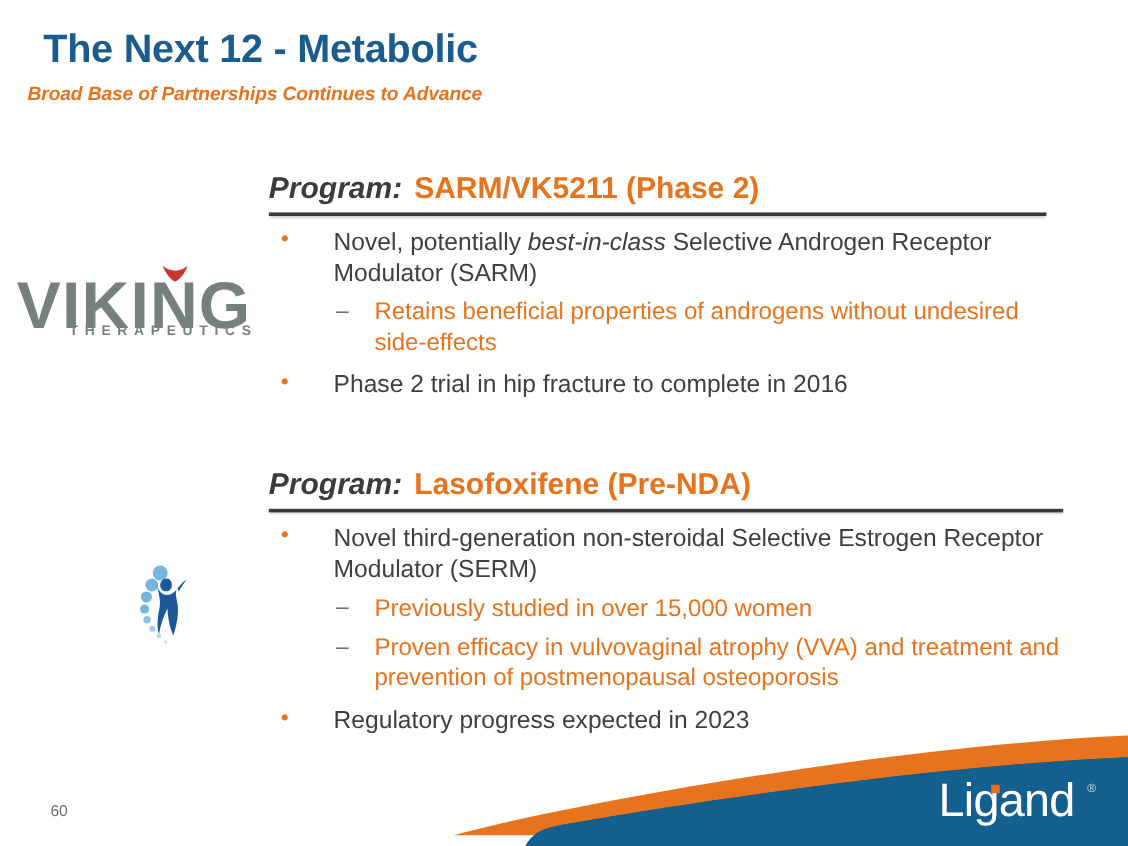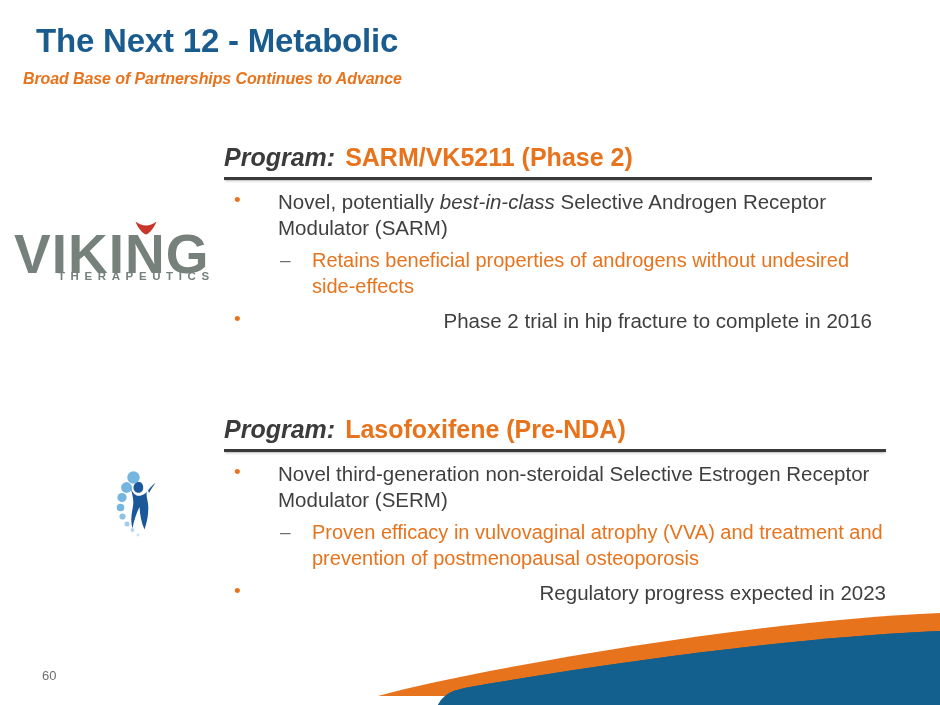--- a/index.html
+++ b/index.html
@@ -38,21 +38,21 @@
     font-weight: bold;
     font-style: italic;
     color: #e8731d;
     letter-spacing: -0.1px;
     white-space: nowrap;
   }
 
   
   .section { position: absolute; }
   .section-1 { left: 224px; top: 144px; width: 648px; }
-  .section-2 { left: 224px; top: 416px; width: 662px; }
+  .section-2 { left: 224px; top: 391px; width: 662px; }
 
   .program-head {
     font-size: 25px;
     font-weight: bold;
     white-space: nowrap;
     line-height: 1.1;
   }
   .program-label {
     font-style: italic;
     color: #3b3b3b;
@@ -101,21 +101,21 @@
   }
   li.b2::before {
     content: "\2013";
     position: absolute;
     left: 56px;
     top: 0px;
     color: #6d6d6d;
     font-size: 19px;
   }
   li.b1 i { font-style: italic; }
-  .gap-top { margin-top: 14px; text-align: right; }
+  .gap-top { margin-top: 14px; }
 
   
   .viking-logo {
     position: absolute;
     left: 14px;
     top: 216px;
     width: 208px;
     height: 78px;
   }
   .viking-word {
@@ -265,27 +265,33 @@
     </svg>
   </div>
 
   <div class="section section-2">
     <div class="program-head">
       <span class="program-label">Program:</span><span class="program-name">Lasofoxifene (Pre-NDA)</span>
     </div>
     <div class="rule"></div>
     <ul class="bullets">
       <li class="b1">Novel third-generation non-steroidal Selective Estrogen Receptor Modulator (SERM)</li>
+      <li class="b2 gap-top">Previously studied in over 15,000 women</li>
       <li class="b2">Proven efficacy in vulvovaginal atrophy (VVA) and treatment and prevention of postmenopausal osteoporosis</li>
       <li class="b1 gap-top">Regulatory progress expected in 2023</li>
     </ul>
   </div>
 
   <svg class="footer-swoosh" viewBox="0 0 940 110" preserveAspectRatio="none">
     <path d="M940 18 C 800 24, 620 50, 470 80 C 430 88, 400 95, 378 101 L 940 101 Z" fill="#e8731d"></path>
     <path d="M940 36 C 800 42, 620 66, 470 92 C 455 95, 445 97, 438 110 L 940 110 Z" fill="#13608f"></path>
     <path d="M940 36 C 800 42, 620 66, 470 92 C 455 95, 445 97, 438 110 L 940 110 Z" fill="#13608f"></path>
   </svg>
 
+  <div class="ligand-logo">
+    <div class="ligand-word">Ligand</div>
+    <div class="ligand-dot"></div>
+    <div class="ligand-tm">®</div>
+  </div>
 
   <div class="page-number">60</div>
 
 </div>
 
 </body></html>

